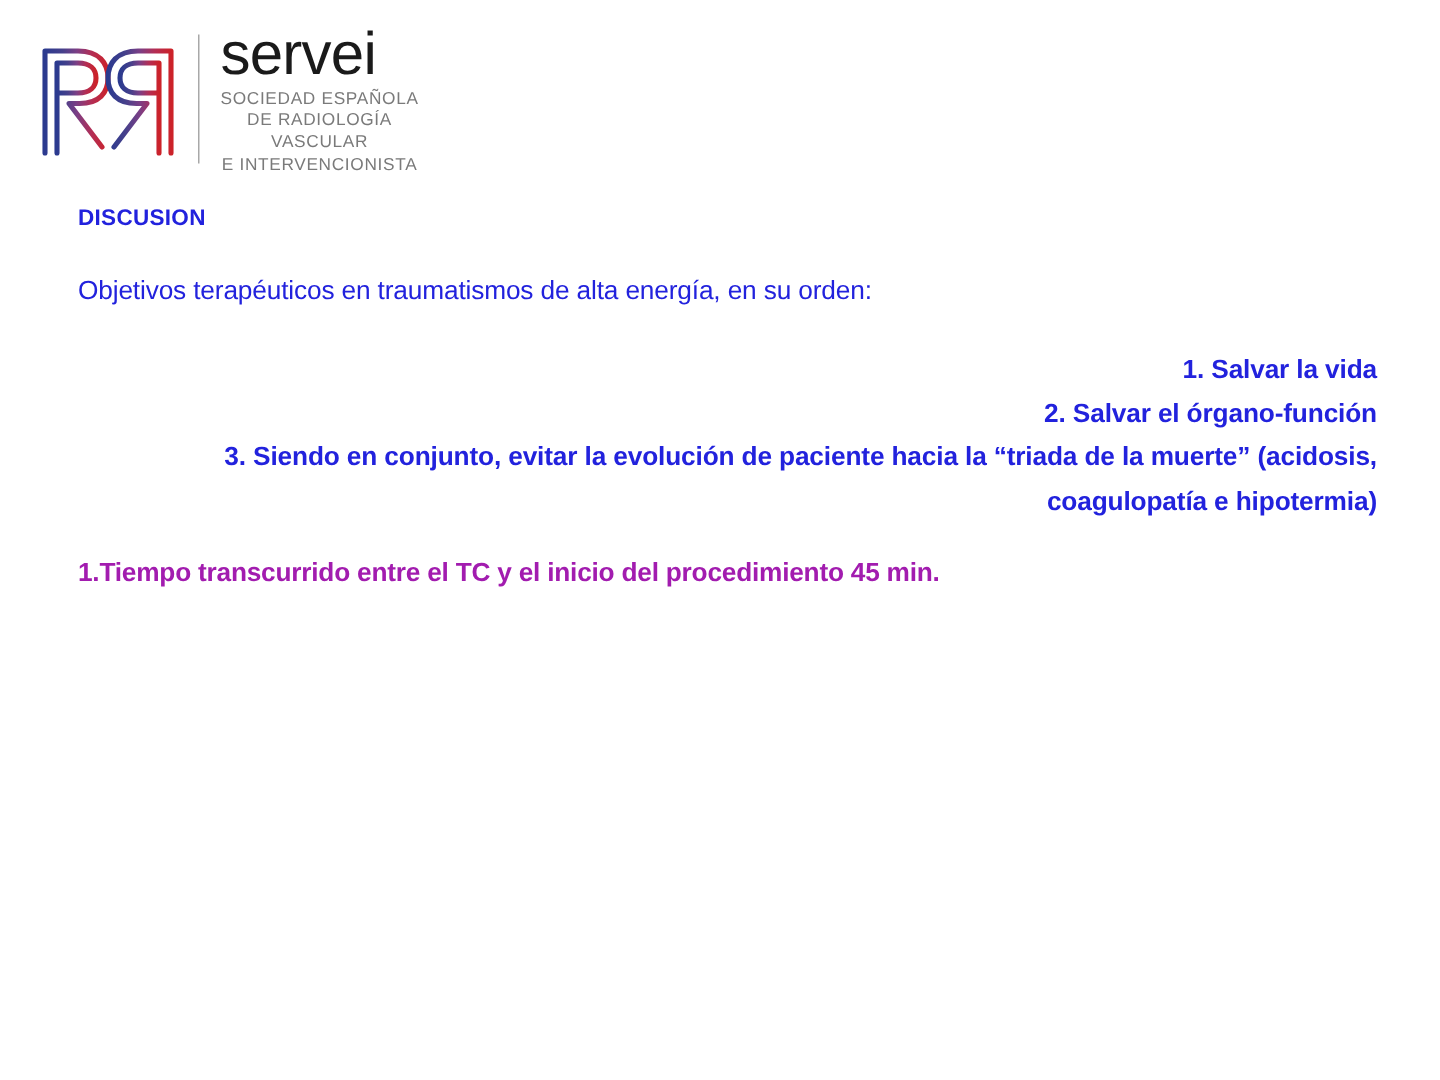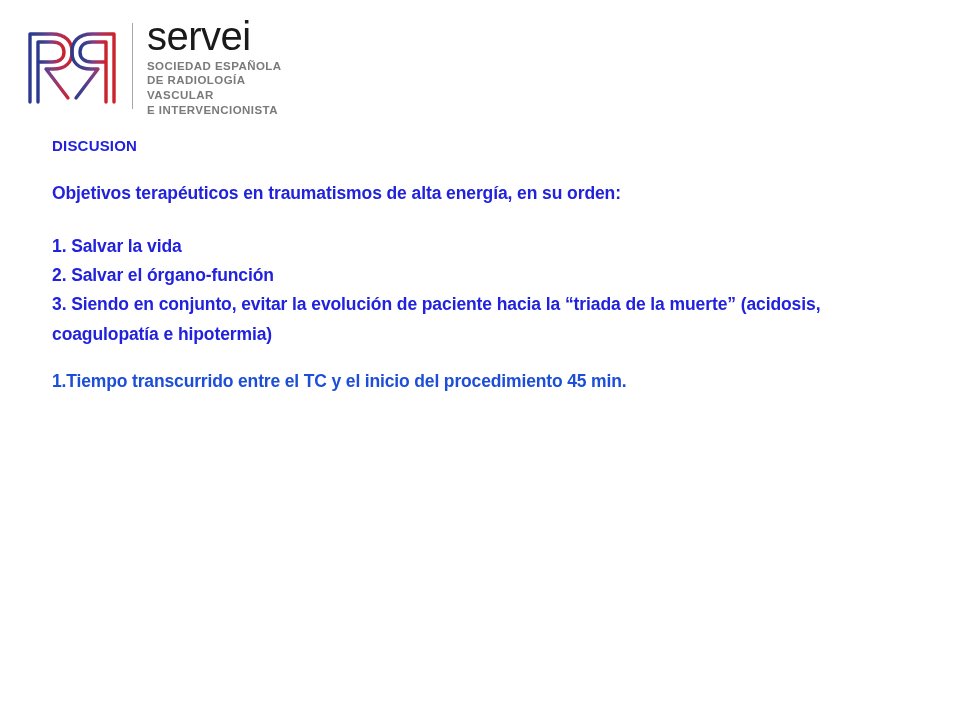--- a/index.html
+++ b/index.html
@@ -63,25 +63,26 @@
     font-weight: 400;
     letter-spacing: -0.5px;
     color: #1a1a1a;
     line-height: 0.95;
     margin-bottom: 4px;
   }
 
   .logo-subtitle {
     font-family: "Liberation Sans", sans-serif;
     font-size: 11.5px;
-    font-weight: 700;
+    font-weight: 400;
     letter-spacing: 0.45px;
     color: #7a7a7a;
     line-height: 1.28;
     white-space: nowrap;
+    text-align: center;
   }
 
   
   .content {
     position: absolute;
     left: 52px;
     top: 138px;
     width: 866px;
   }
 
@@ -89,56 +90,57 @@
     font-size: 15px;
     font-weight: bold;
     color: #2222dd;
     letter-spacing: 0.2px;
     margin: 0 0 28px 0;
     line-height: 1.1;
   }
 
   .lead-line {
     font-size: 17.5px;
-    font-weight: bold;
+    font-weight: normal;
     color: #2222dd;
     margin: 0 0 28px 0;
     line-height: 1.2;
     letter-spacing: -0.1px;
   }
 
   .obj-list {
     list-style: none;
     margin: 0 0 22px 0;
     padding: 0;
   }
 
   .obj-item {
     font-size: 17.5px;
     font-weight: bold;
     color: #2222dd;
     line-height: 1.68;
     letter-spacing: -0.1px;
     margin: 0;
+    text-align: right;
   }
 
   .para {
     font-size: 17.5px;
     font-weight: bold;
     color: #2222dd;
     line-height: 1.33;
     text-align: justify;
     letter-spacing: -0.15px;
     margin: 0 0 24px 0;
   }
 
   .closing-line {
     font-size: 17.5px;
     font-weight: bold;
-    color: #1d4ed8;
+    color: #a21caf;
     line-height: 1.25;
     letter-spacing: -0.15px;
     margin: 0;
   }
 </style>
 </head>
 <body>
 
 <div class="slide">
 

